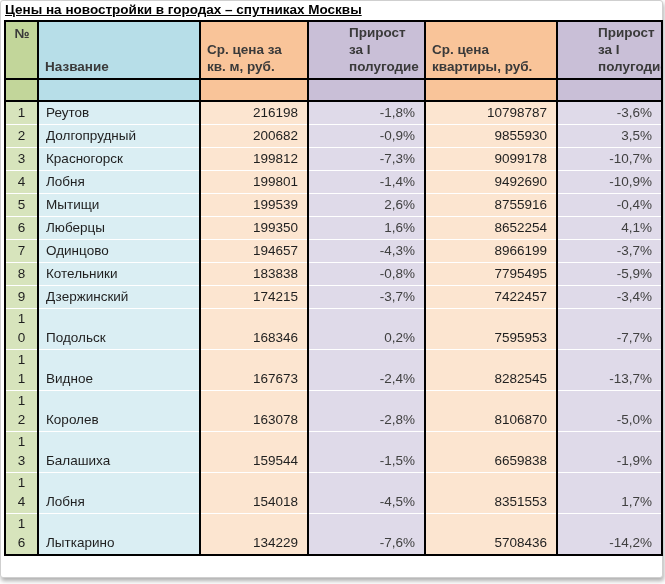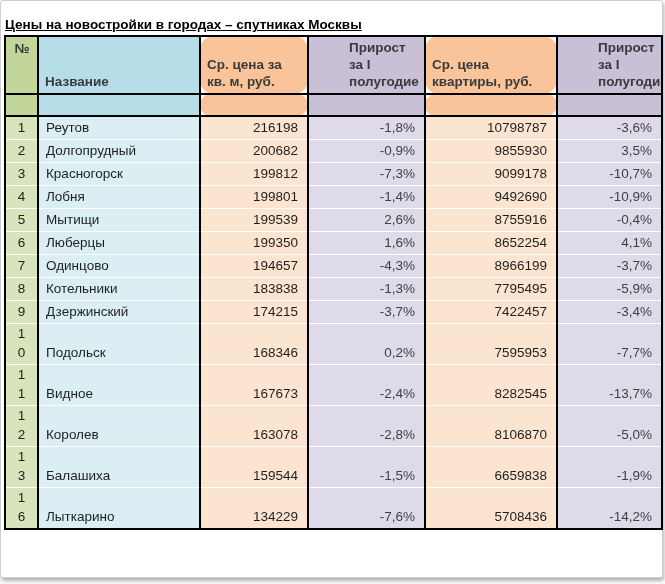--- a/index.html
+++ b/index.html
@@ -9,37 +9,37 @@
     background:#fff;box-sizing:border-box;
   }
   .frame{
     position:absolute;top:0;left:0;right:2px;bottom:6px;
     border:1px solid #cfcfcf;border-radius:3px;
     box-shadow:1px 3px 4px rgba(110,110,110,.55);
     background:#fff;padding:1px 0 0 3px;box-sizing:border-box;
   }
   .title{
     font-size:13.5px;font-weight:bold;color:#000;
-    text-decoration:underline;margin:15px 0 2px 1px;line-height:16px;
+    text-decoration:underline;margin:0 0 2px 1px;line-height:16px;
     white-space:nowrap;
   }
   table.prices{
     border-collapse:collapse;table-layout:fixed;width:657px;
     border:2px solid #000;
   }
   th,td{box-sizing:border-box;font-size:13.5px;color:#1f1f1f;overflow:hidden;}
   thead th{
     border:2px solid #000;font-weight:bold;color:#3a3a3a;
     text-align:left;vertical-align:bottom;
     padding:2px 5px 3px 6px;line-height:17px;height:41px;
   }
   thead tr.subheader th{height:22px;padding:0;}
   th.h-num{background:var(--header_green,#C2D69A);text-align:center;vertical-align:top;padding-top:3px;}
   th.h-name{background:var(--header_blue,#B7DEE8);}
-  th.h-orange{background:var(--header_orange,#F9C499);border-radius:14px;}
+  th.h-orange{background:var(--header_orange,#F9C499);}
   th.h-purple{background:var(--header_purple,#C9BFD7);padding-left:40px;}
   tbody td{
     border-left:2px solid #000;border-right:2px solid #000;
     border-top:1px solid rgba(255,255,255,.5);
     vertical-align:bottom;height:23px;line-height:19px;
     padding:0 4px 2px 4px;
   }
   tbody tr:first-child td{border-top:none;}
   td.c-num{background:var(--data_green,#D7E4BC);text-align:center;}
   td.c-num .wrapnum{display:inline-block;width:10px;word-break:break-all;}
@@ -142,21 +142,21 @@
     <td class="c-val o">194657</td>
     <td class="c-val p">-4,3%</td>
     <td class="c-val o">8966199</td>
     <td class="c-val p">-3,7%</td>
   </tr>
 
   <tr>
     <td class="c-num"><span class="wrapnum">8</span></td>
     <td class="c-name">Котельники</td>
     <td class="c-val o">183838</td>
-    <td class="c-val p">-1,3%</td>
+    <td class="c-val p">-0,8%</td>
     <td class="c-val o">7795495</td>
     <td class="c-val p">-5,9%</td>
   </tr>
 
   <tr>
     <td class="c-num"><span class="wrapnum">9</span></td>
     <td class="c-name">Дзержинский</td>
     <td class="c-val o">174215</td>
     <td class="c-val p">-3,7%</td>
     <td class="c-val o">7422457</td>
@@ -192,20 +192,28 @@
 
   <tr>
     <td class="c-num"><span class="wrapnum">13</span></td>
     <td class="c-name">Балашиха</td>
     <td class="c-val o">159544</td>
     <td class="c-val p">-1,5%</td>
     <td class="c-val o">6659838</td>
     <td class="c-val p">-1,9%</td>
   </tr>
 
+  <tr>
+    <td class="c-num"><span class="wrapnum">14</span></td>
+    <td class="c-name">Лобня</td>
+    <td class="c-val o">154018</td>
+    <td class="c-val p">-4,5%</td>
+    <td class="c-val o">8351553</td>
+    <td class="c-val p">1,7%</td>
+  </tr>
 
 
   <tr>
     <td class="c-num"><span class="wrapnum">16</span></td>
     <td class="c-name">Лыткарино</td>
     <td class="c-val o">134229</td>
     <td class="c-val p">-7,6%</td>
     <td class="c-val o">5708436</td>
     <td class="c-val p">-14,2%</td>
   </tr>

